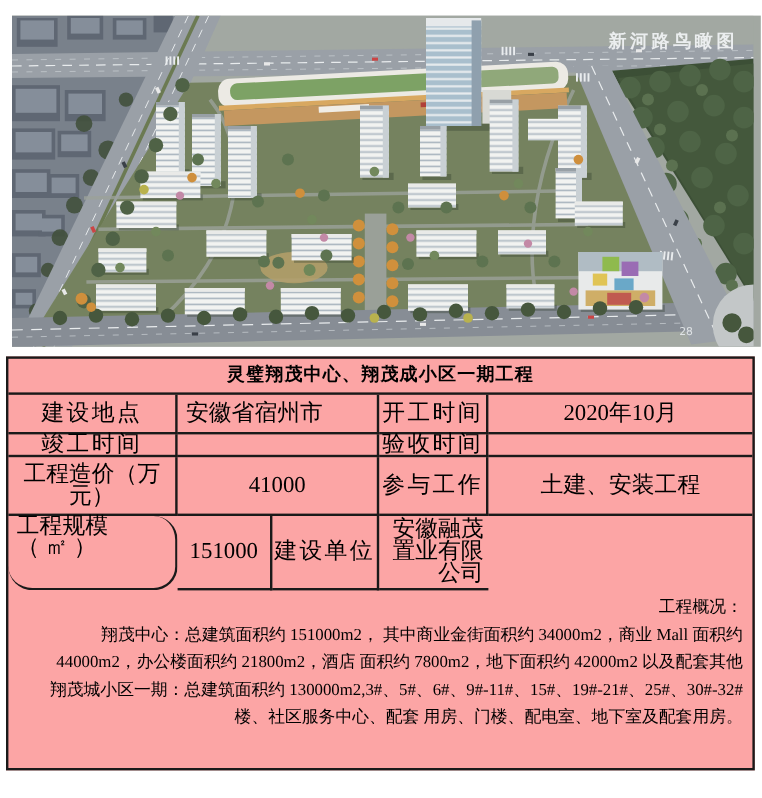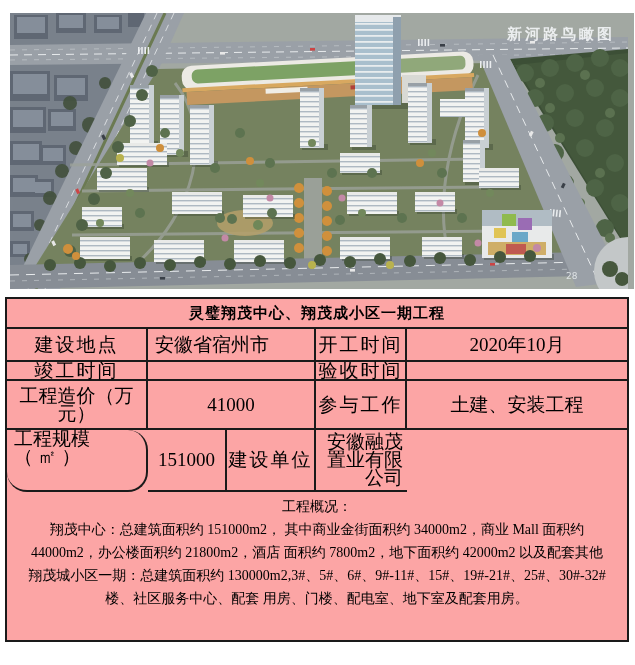--- a/index.html
+++ b/index.html
@@ -41,21 +41,21 @@
   .h3{height:49px;}
   .h4{height:62px;}
   .h-ov{height:148px;}
   .title-cell{font-weight:bold;font-size:15px;letter-spacing:1px;}
   .lab{letter-spacing:2px;}
   .left{justify-content:flex-start;padding-left:7px;text-align:right;}
   .two-line{flex-direction:column;align-items:flex-start;padding-left:7px;justify-content:flex-start;border-radius:20px;}
   .two-line span{display:block;}
   .wrapcell{padding:2px 4px 2px 6px;}
   .overview{
-    display:block;text-align:center;padding:3px 8px;
+    display:block;text-align:right;padding:3px 8px;
     font-size:14px;line-height:23px;
   }
   .overview div{white-space:nowrap;}
 </style>
 </head>
 <body>
 
 <div class="photo">
 <svg width="618" height="276" viewBox="0 0 618 276">
   <defs>

